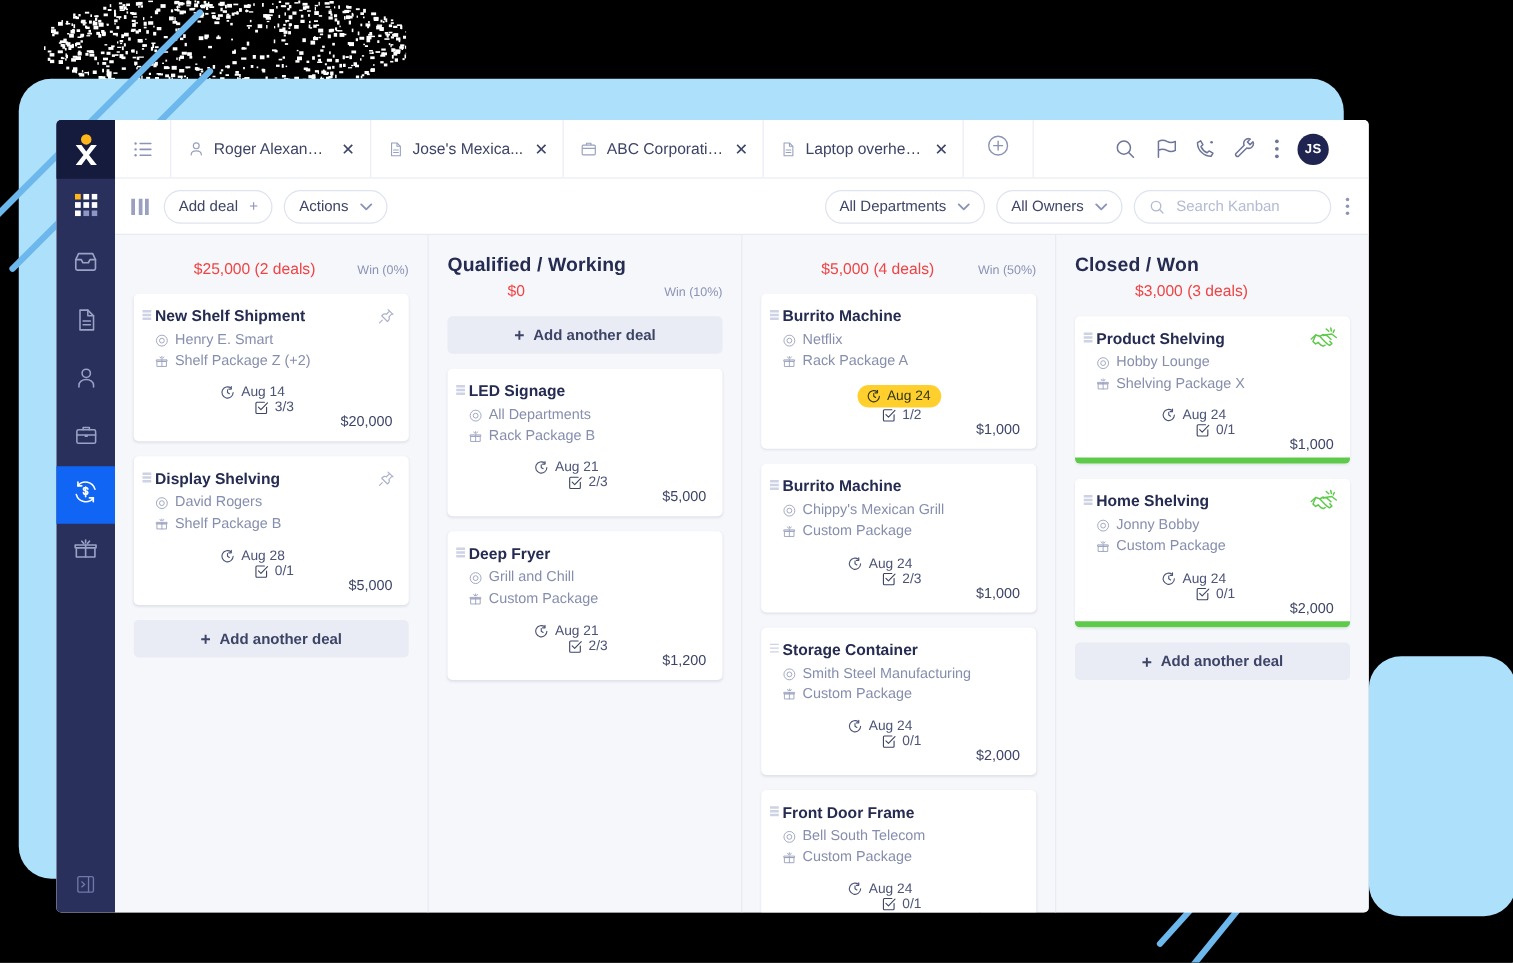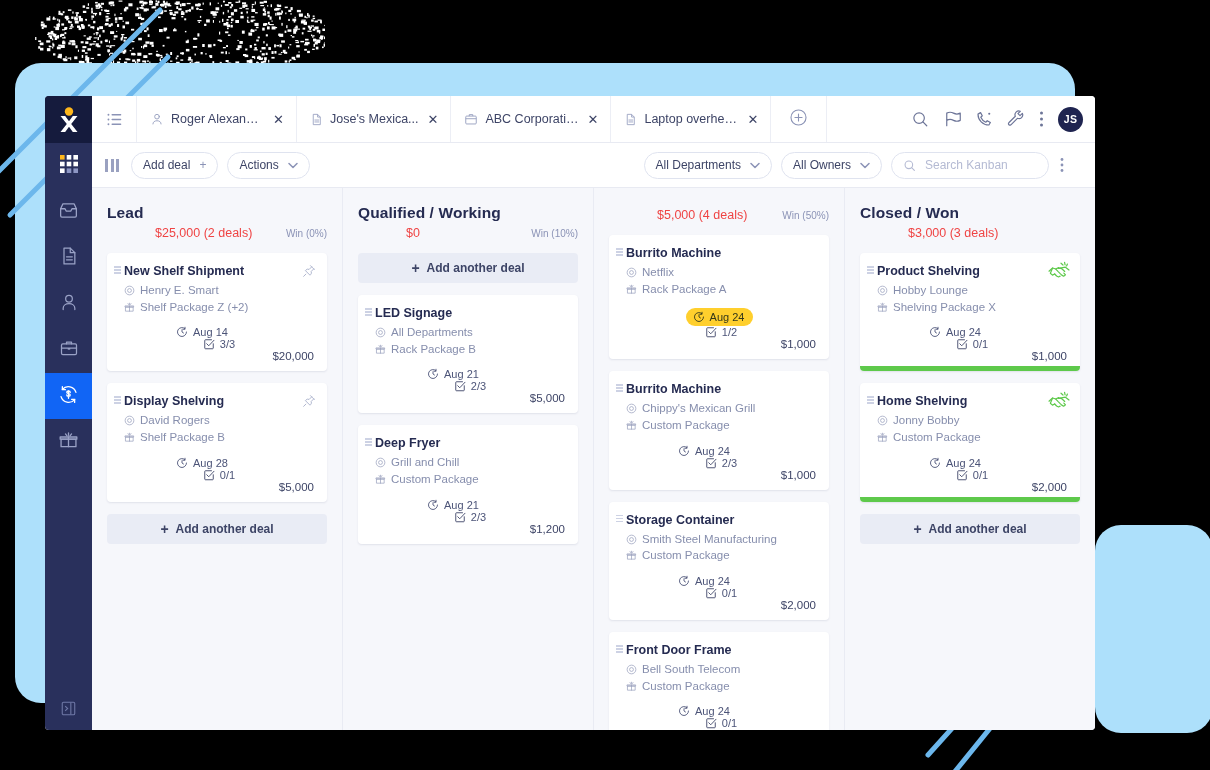--- a/index.html
+++ b/index.html
@@ -98,36 +98,36 @@
     max-width: 160px;
   }
   .tab .tab-ico { color: #98a0c0; display: flex; }
   .tab .tab-label { overflow: hidden; text-overflow: ellipsis; }
   .tab .tab-close { color: #3d4466; font-size: 13px; line-height: 1; margin-left: 2px; }
   .tab-add {
     width: 56px; display: flex; align-items: center; justify-content: center;
     color: #8b93b6; border-right: 1px solid #eceef5; cursor: pointer;
   }
   .tb-spacer { flex: 1; }
-  .tb-actions { display: flex; align-items: center; gap: 14px; padding-right: 12px; }
+  .tb-actions { display: flex; align-items: center; gap: 14px; padding-right: 32px; }
   .tb-actions .ai { color: #6d7598; cursor: pointer; display: flex; }
   .avatar {
     width: 25px; height: 25px; border-radius: 50%;
     background: #1f2450; color: #fff;
     font-size: 10.5px; font-weight: bold;
     display: flex; align-items: center; justify-content: center;
     letter-spacing: .3px; cursor: pointer;
   }
 
   
   #toolbar {
     height: 45px; flex: 0 0 45px;
     background: #ffffff;
     display: flex; align-items: center;
-    padding: 0 28px 0 13px;
+    padding: 0 12px 0 13px;
     border-bottom: 1px solid #e8eaf2;
   }
   .cols-icon { display: flex; gap: 2.5px; margin-right: 12px; cursor: pointer; }
   .cols-icon i { display: block; width: 3px; height: 13px; background: #9aa1c0; }
   .pill {
     height: 27px; border: 1px solid #dfe3ef; border-radius: 14px;
     background: #fff; display: flex; align-items: center;
     padding: 0 11px; gap: 9px;
     font-size: 12px; color: #3d4466; cursor: pointer;
     margin-right: 9px; white-space: nowrap;
@@ -1215,21 +1215,20 @@
           <circle cx="2" cy="2.5" r="1.4"></circle>
             <circle cx="2" cy="8" r="1.4"></circle>
             <circle cx="2" cy="13.5" r="1.4"></circle>
         </svg>
       </div>
     </div>
 
     <div id="board">
         <div class="col">
           <div>
-            <div class="col-title">Lead</div>
             <div class="col-sub">
               <span class="col-amount">$25,000 (2 deals)</span>
               <span class="col-win">Win (0%)</span>
             </div>
           </div>
           <div class="card">
             <span class="grip">
               <i></i>
               <i></i>
               <i></i>

